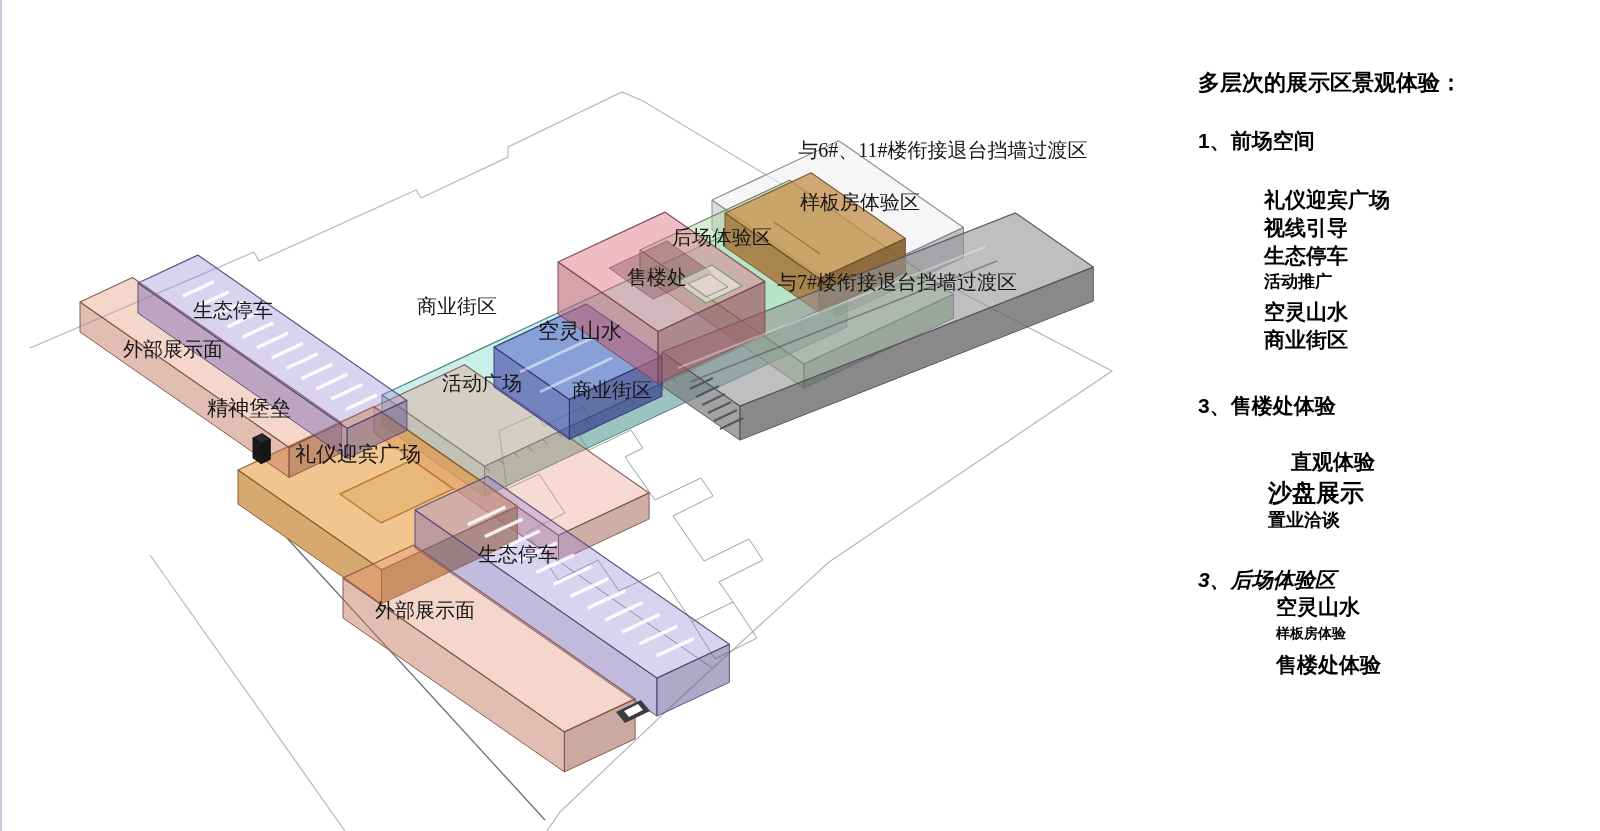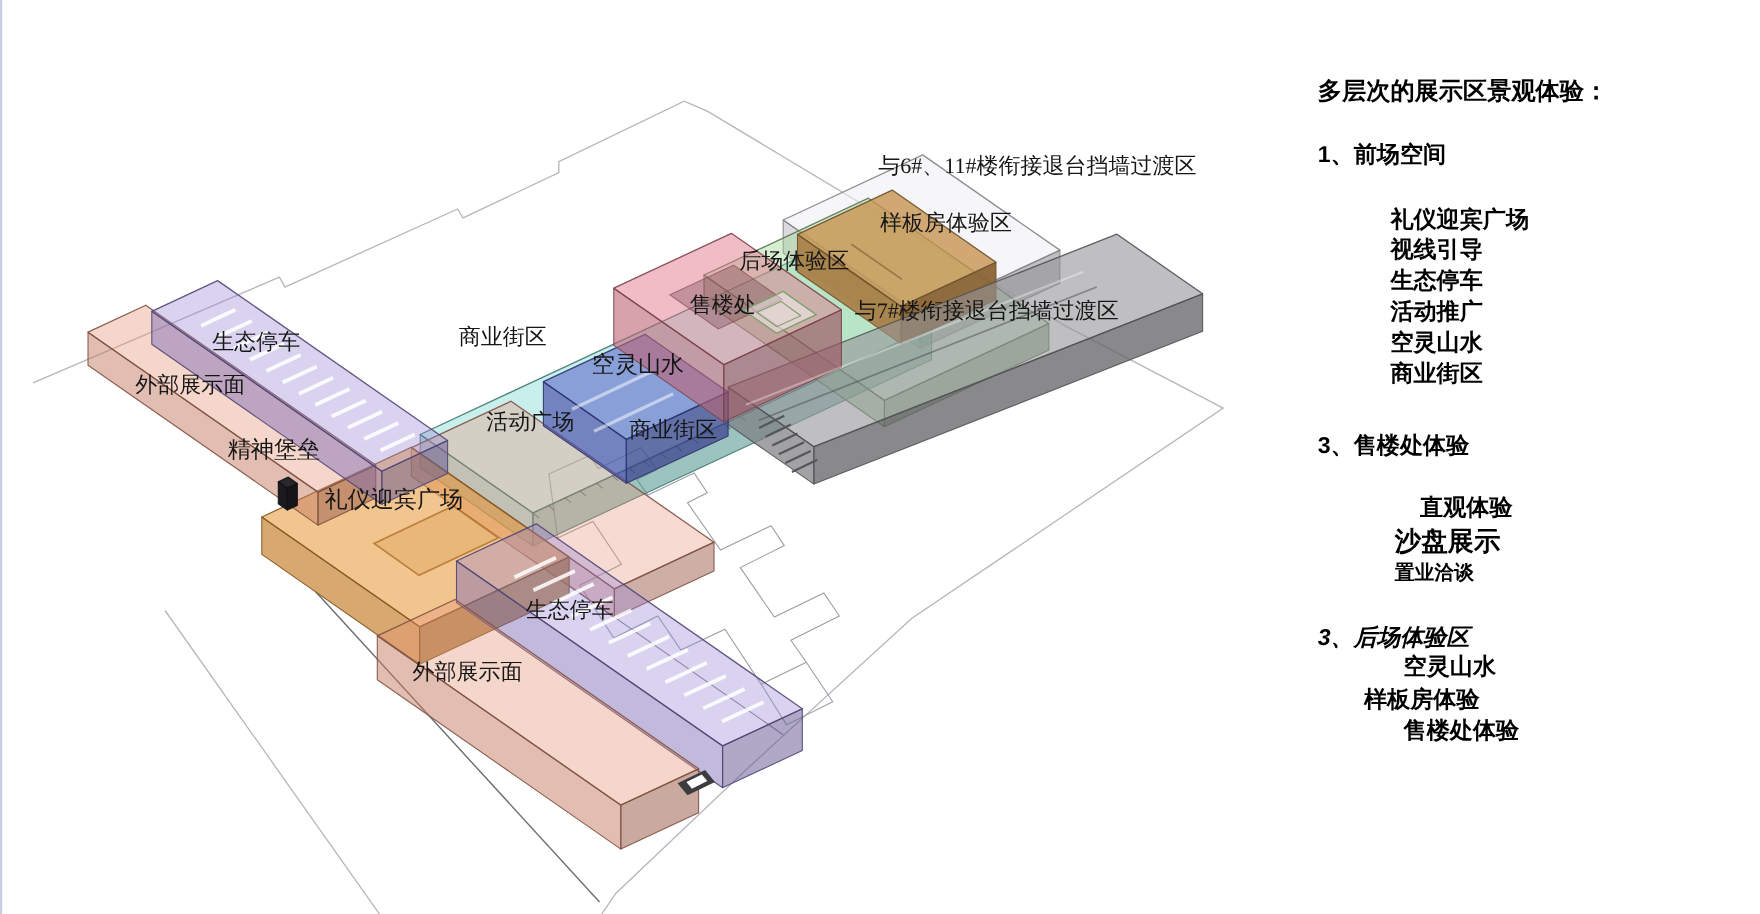--- a/index.html
+++ b/index.html
@@ -154,24 +154,24 @@
       <text x="425" y="617" text-anchor="middle" font-size="20">外部展示面</text>
     </g>
 </svg>
 
 <div id="panel">
   <div class="panel-line" id="panel-title" style="left: 1198px; top: 72px; font-size: 22px;">多层次的展示区景观体验：</div>
 <div class="panel-line" style="left: 1198px; top: 130px; font-size: 21px;">1、前场空间</div>
     <div class="panel-line" style="left: 1264px; top: 189px; font-size: 21px;">礼仪迎宾广场</div>
     <div class="panel-line" style="left: 1264px; top: 217px; font-size: 21px;">视线引导</div>
     <div class="panel-line" style="left: 1264px; top: 245px; font-size: 21px;">生态停车</div>
-    <div class="panel-line" style="left: 1264px; top: 273px; font-size: 21px;">活动推广</div>
+    <div class="panel-line" style="left: 1264px; top: 273px; font-size: 17px;">活动推广</div>
     <div class="panel-line" style="left: 1264px; top: 301px; font-size: 21px;">空灵山水</div>
     <div class="panel-line" style="left: 1264px; top: 329px; font-size: 21px;">商业街区</div>
     <div class="panel-line" style="left: 1198px; top: 395px; font-size: 21px;">3、售楼处体验</div>
     <div class="panel-line" style="left: 1268px; top: 451px; font-size: 21px; margin-left: 23px;">直观体验</div>
     <div class="panel-line" style="left: 1268px; top: 481px; font-size: 24px;">沙盘展示</div>
     <div class="panel-line" style="left: 1268px; top: 511px; font-size: 18px;">置业洽谈</div>
     <div class="panel-line" style="left: 1198px; top: 569px; font-size: 21px; font-style: italic;">3、后场体验区</div>
     <div class="panel-line" style="left: 1276px; top: 596px; font-size: 21px;">空灵山水</div>
-    <div class="panel-line" style="left: 1240px; top: 626px; font-size: 21px; text-align: right;">样板房体验</div>
+    <div class="panel-line" style="left: 1276px; top: 626px; font-size: 14px; text-align: right;">样板房体验</div>
     <div class="panel-line" style="left: 1276px; top: 654px; font-size: 21px;">售楼处体验</div>
   </div>
 
 </body></html>

